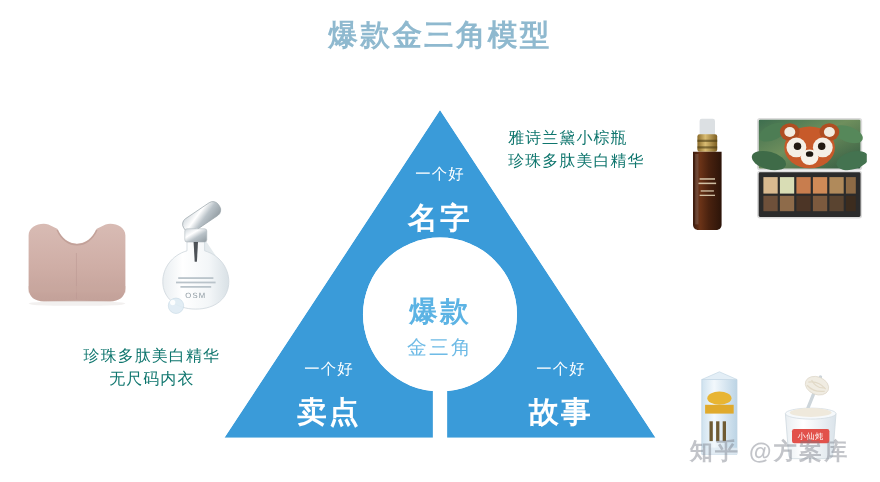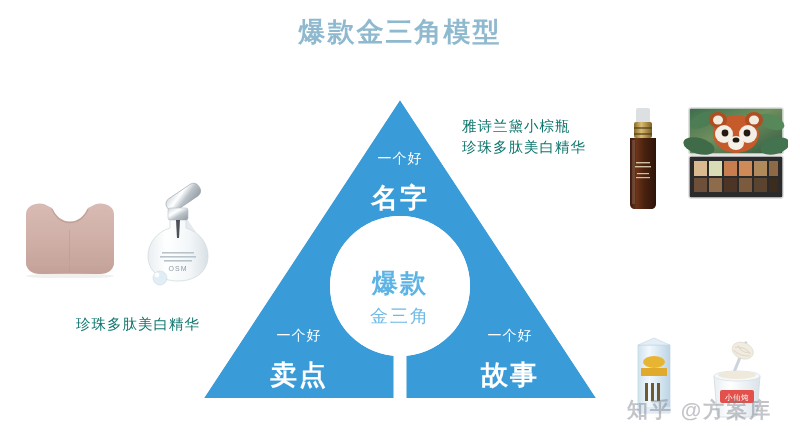--- a/index.html
+++ b/index.html
@@ -216,20 +216,21 @@
 
     <g>
       <circle cx="400" cy="286" r="70" fill="#ffffff"></circle>
       <text class="core-main" x="400" y="292">爆款</text>
       <text class="core-sub" x="400" y="322">金三角</text>
     </g>
   </svg>
 
   <div class="caption left">
     <div>珍珠多肽美白精华</div>
+    <div>无尺码内衣</div>
   </div>
 
   <div class="caption tr">
     <div>雅诗兰黛小棕瓶</div>
     <div>珍珠多肽美白精华</div>
   </div>
 
 
   <div class="product" id="el-bottle">
     <svg width="50" height="105" viewBox="0 0 50 105">

